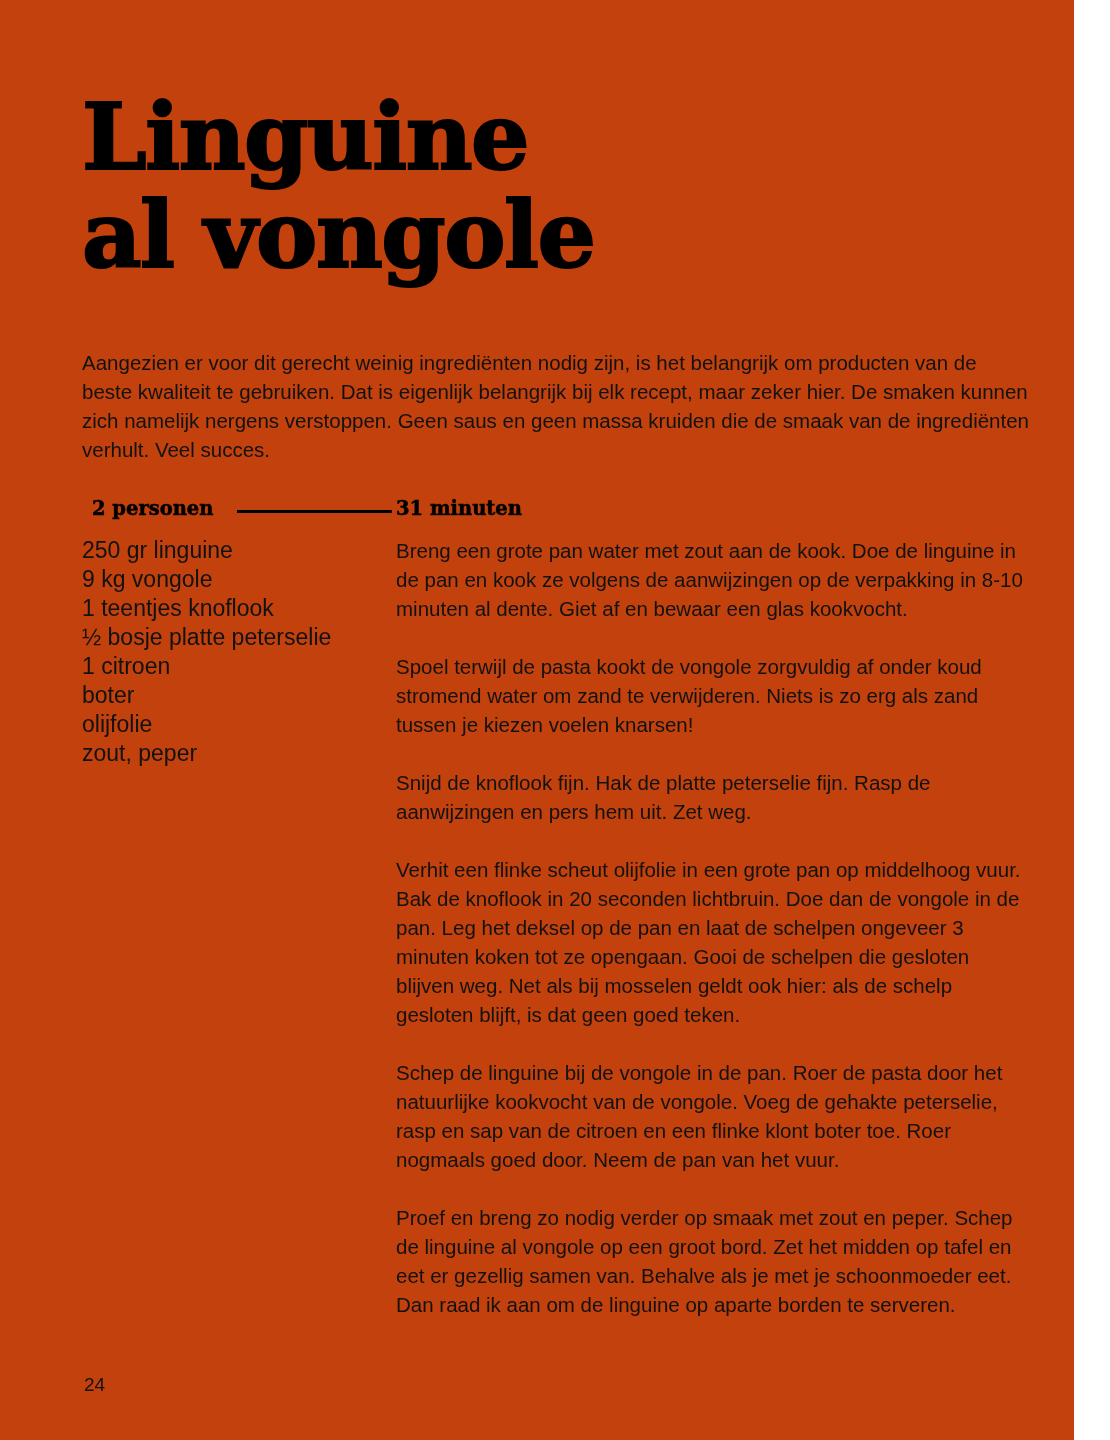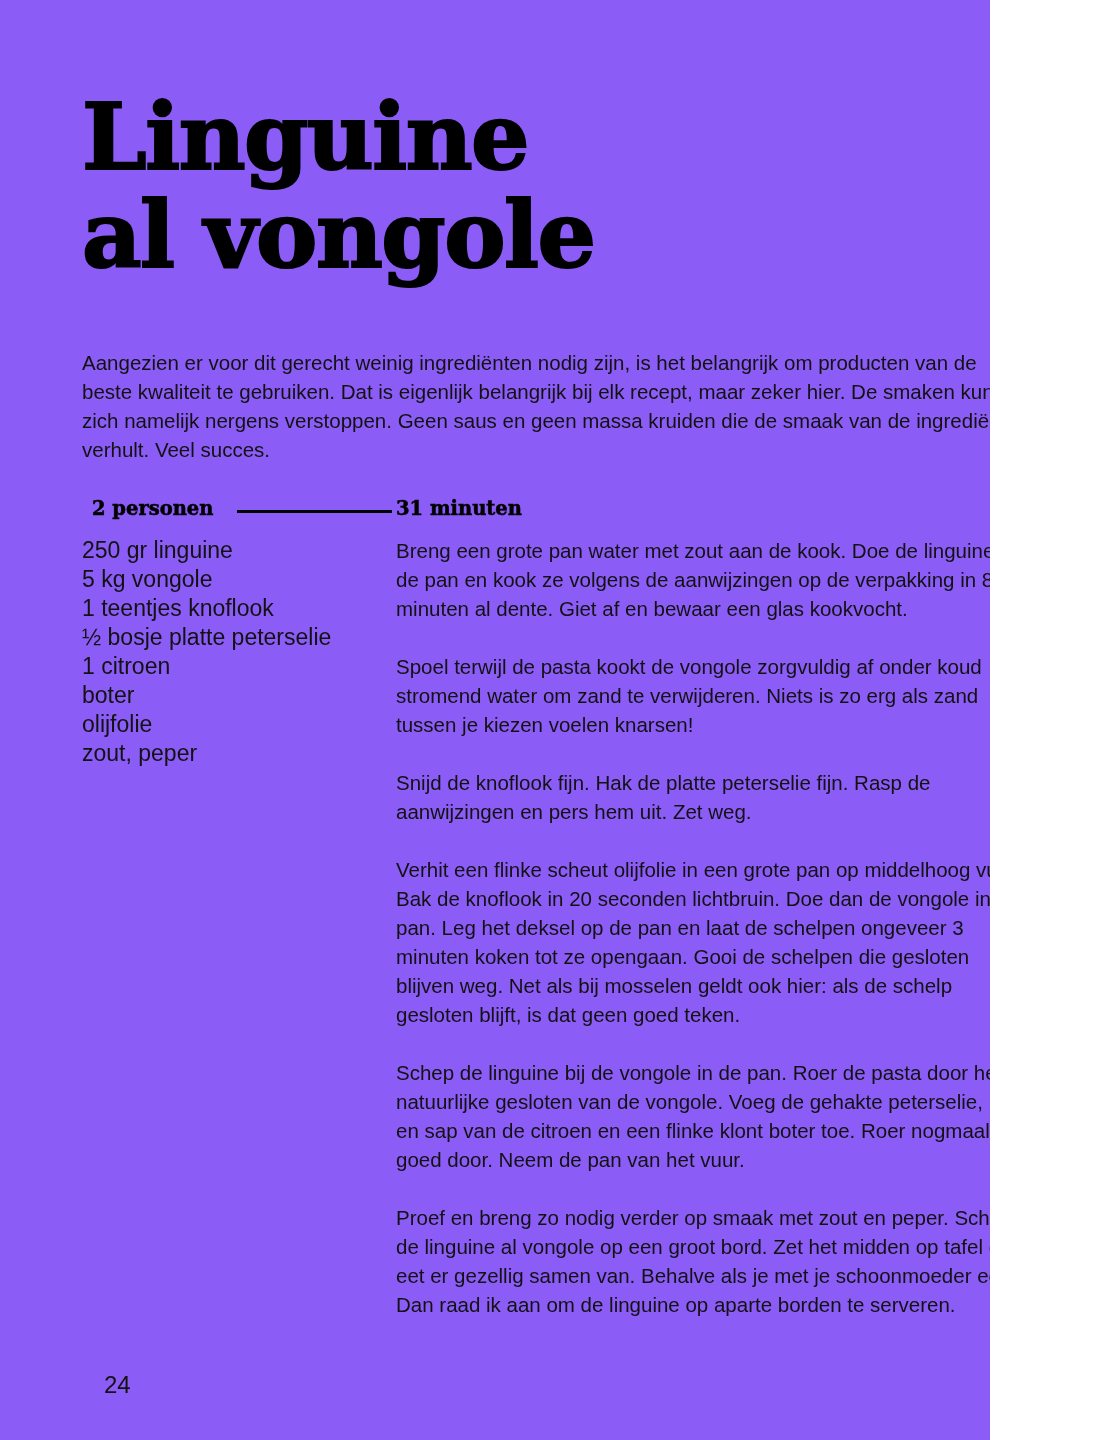--- a/index.html
+++ b/index.html
@@ -2,23 +2,23 @@
 <html><head>
 <meta charset="utf-8">
 <style>
   html, body {
     margin: 0;
     padding: 0;
     background: #ffffff;
   }
   .page {
     position: relative;
-    width: 990px;
+    width: 1074px;
     height: 1440px;
-    background: #8b5cf6;
+    background: #c2410c;
     box-sizing: border-box;
     overflow: hidden;
     font-family: "Liberation Sans", sans-serif;
     color: #0a0a0a;
   }
 
   
   .title-block {
     position: absolute;
     left: 82px;
@@ -106,24 +106,23 @@
     color: #121212;
     margin: 0 0 29px 0;
   }
   .step:last-child { margin-bottom: 0; }
 
   
   .page-number {
     position: absolute;
     left: 84px;
     top: 1374px;
-    font-size: 24px;
+    font-size: 19px;
     line-height: 22px;
     color: #121212;
-    margin-left: 20px;
   }
 </style>
 </head>
 <body>
 
 <div class="page">
 
   <div class="title-block">
     <h1 class="title-line l1">Linguine</h1>
     <h1 class="title-line l2">al vongole</h1>
@@ -132,33 +131,33 @@
   <p class="intro">Aangezien er voor dit gerecht weinig ingrediënten nodig zijn, is het belangrijk om producten van de beste kwaliteit te gebruiken. Dat is eigenlijk belangrijk bij elk recept, maar zeker hier. De smaken kunnen zich namelijk nergens verstoppen. Geen saus en geen massa kruiden die de smaak van de ingrediënten verhult. Veel succes.</p>
 
   <div class="meta-row">
     <div class="meta-label meta-servings">2 personen</div>
     <div class="meta-rule"></div>
     <div class="meta-label meta-time">31 minuten</div>
   </div>
 
   <div class="col-ingredients">
     <div class="ingredient">250 gr linguine</div>
-    <div class="ingredient">5 kg vongole</div>
+    <div class="ingredient">9 kg vongole</div>
     <div class="ingredient">1 teentjes knoflook</div>
     <div class="ingredient">½ bosje platte peterselie</div>
     <div class="ingredient">1 citroen</div>
     <div class="ingredient">boter</div>
     <div class="ingredient">olijfolie</div>
     <div class="ingredient">zout, peper</div>
   </div>
 
   <div class="col-steps">
     <p class="step">Breng een grote pan water met zout aan de kook. Doe de linguine in de pan en kook ze volgens de aanwijzingen op de verpakking in 8-10 minuten al dente. Giet af en bewaar een glas kookvocht.</p>
     <p class="step">Spoel terwijl de pasta kookt de vongole zorgvuldig af onder koud stromend water om zand te verwijderen. Niets is zo erg als zand tussen je kiezen voelen knarsen!</p>
     <p class="step">Snijd de knoflook fijn. Hak de platte peterselie fijn. Rasp de aanwijzingen en pers hem uit. Zet weg.</p>
     <p class="step">Verhit een flinke scheut olijfolie in een grote pan op middelhoog vuur. Bak de knoflook in 20 seconden lichtbruin. Doe dan de vongole in de pan. Leg het deksel op de pan en laat de schelpen ongeveer 3 minuten koken tot ze opengaan. Gooi de schelpen die gesloten blijven weg. Net als bij mosselen geldt ook hier: als de schelp gesloten blijft, is dat geen goed teken.</p>
-    <p class="step">Schep de linguine bij de vongole in de pan. Roer de pasta door het natuurlijke gesloten van de vongole. Voeg de gehakte peterselie, rasp en sap van de citroen en een flinke klont boter toe. Roer nogmaals goed door. Neem de pan van het vuur.</p>
+    <p class="step">Schep de linguine bij de vongole in de pan. Roer de pasta door het natuurlijke kookvocht van de vongole. Voeg de gehakte peterselie, rasp en sap van de citroen en een flinke klont boter toe. Roer nogmaals goed door. Neem de pan van het vuur.</p>
     <p class="step">Proef en breng zo nodig verder op smaak met zout en peper. Schep de linguine al vongole op een groot bord. Zet het midden op tafel en eet er gezellig samen van. Behalve als je met je schoonmoeder eet. Dan raad ik aan om de linguine op aparte borden te serveren.</p>
   </div>
 
   <div class="page-number">24</div>
 
 </div>
 
 </body></html>

